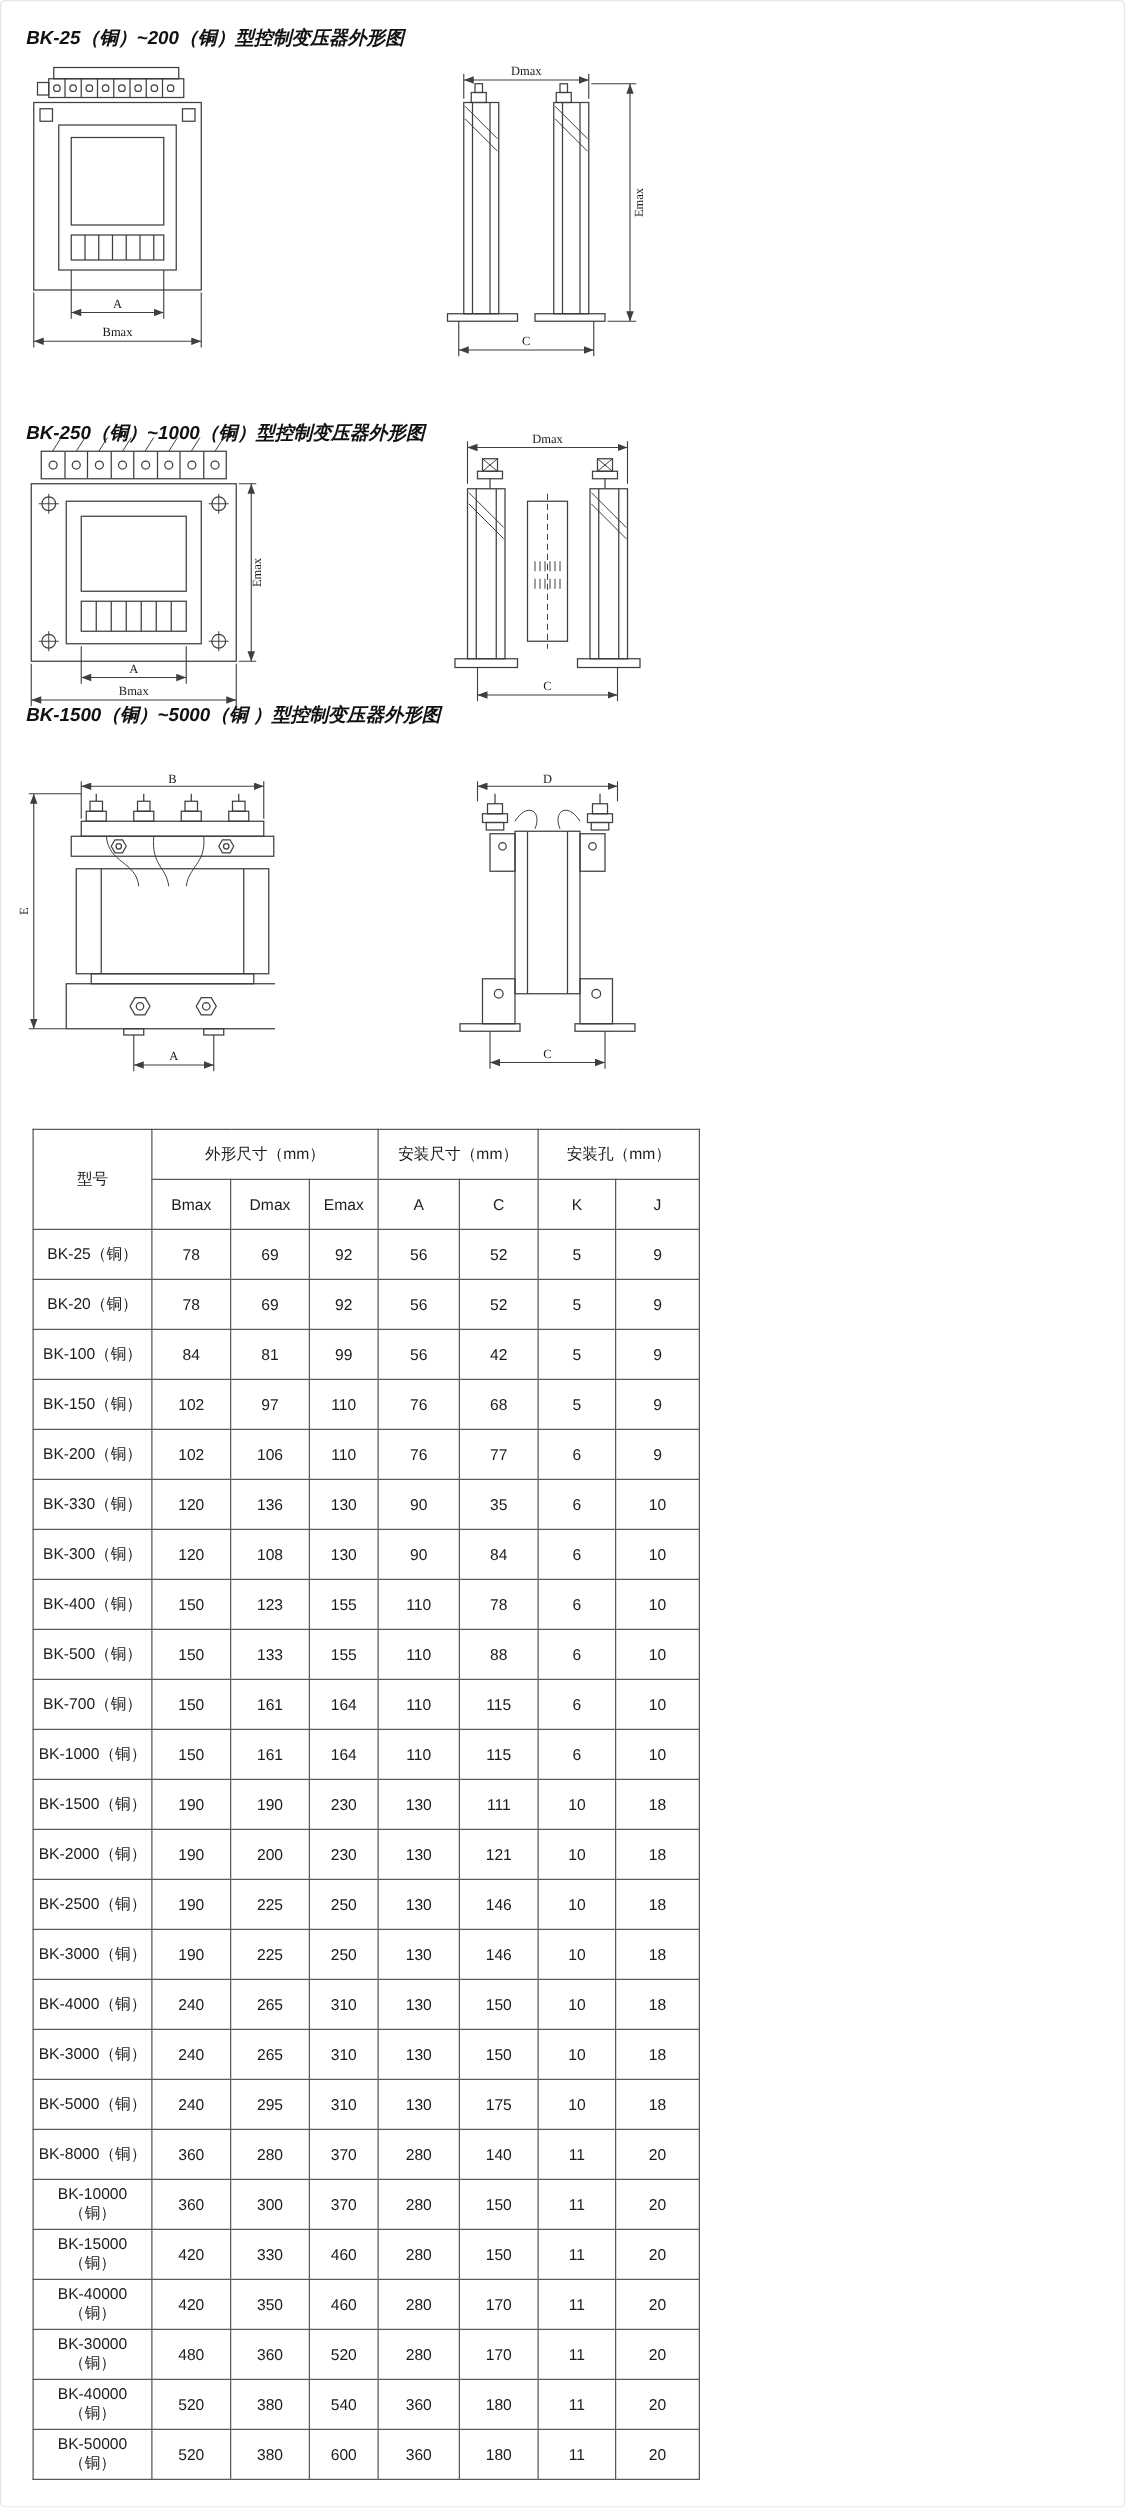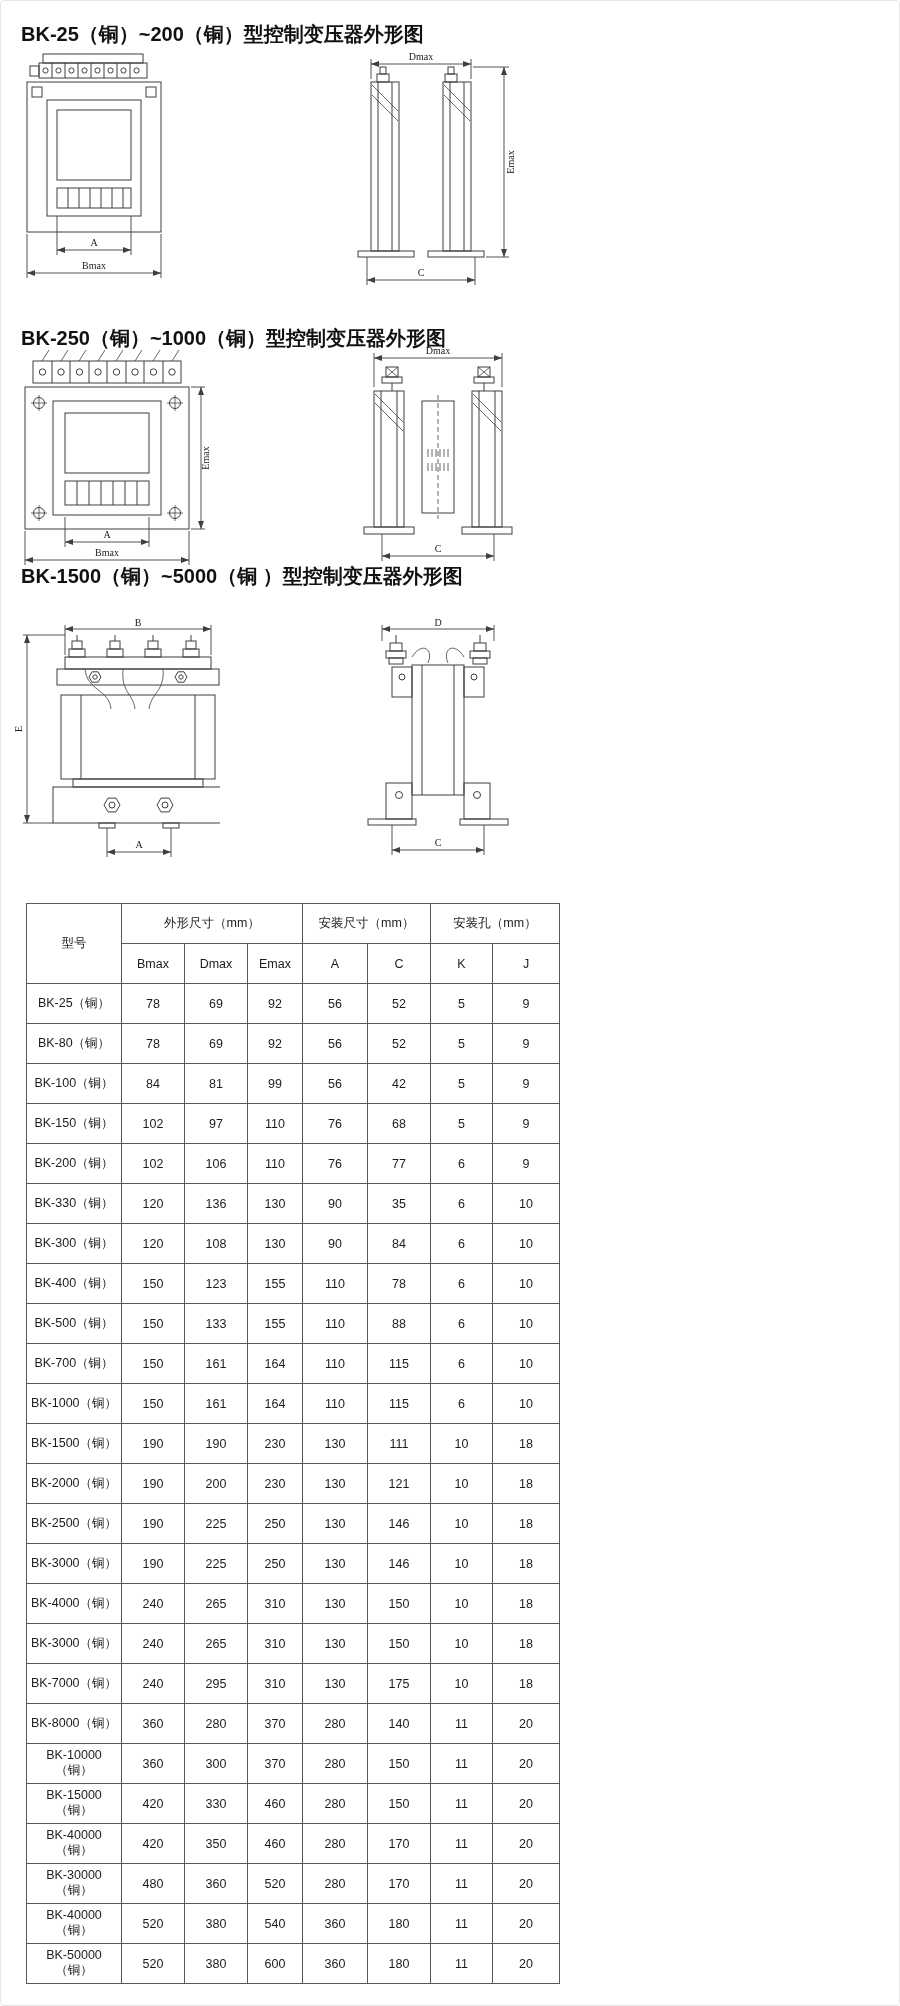--- a/index.html
+++ b/index.html
@@ -3,22 +3,22 @@
 <meta charset="utf-8">
 <style>
   * { margin:0; padding:0; box-sizing:border-box; }
   html,body { background:#ffffff; }
   body { font-family:"Liberation Sans","DejaVu Sans",sans-serif; }
   .page {
     position:relative; width:900px; height:2006px; background:#ffffff;
     border:1px solid #e6e6e6; border-radius:4px; overflow:hidden;
   }
   .sec-title {
-    position:absolute; left:20px; font-size:20px; font-weight:bold;
-    color:#111; white-space:nowrap;
+    position:absolute; left:20px; font-size:15px; font-weight:bold;
+    color:#111; white-space:nowrap;font-style:italic;
   }
   .drawing { position:absolute; }
   svg .ol { fill:none; stroke:#3f3f3f; stroke-width:1; }
   svg .ol2 { fill:none; stroke:#3f3f3f; stroke-width:0.8; }
   svg .dimln { stroke:#3f3f3f; stroke-width:0.9; fill:none; }
   svg text {
     font-family:"Liberation Serif","DejaVu Serif",serif;
     font-size:10px; fill:#1a1a1a; text-anchor:middle;
   }
   .spec-table {
@@ -130,21 +130,21 @@
       <text x="161" y="113" transform="rotate(-90 161 113)">Emax</text>
     </g>
     <g>
       <line class="dimln" x1="14" y1="208" x2="14" y2="236"></line>
       <line class="dimln" x1="122" y1="208" x2="122" y2="236"></line>
       <line class="dimln" x1="14" y1="231" x2="122" y2="231" marker-start="url(#as)" marker-end="url(#ae)"></line>
       <text x="68" y="227">C</text>
     </g>
   </svg>
 
-  <div class="sec-title" style="top:324px">BK-250（铜）~1000（铜）型控制变压器外形图</div>
+  <div class="sec-title" style="top:336px">BK-250（铜）~1000（铜）型控制变压器外形图</div>
 
   <svg class="drawing" style="left:16px;top:344px" width="198" height="228" viewBox="0 0 198 228">
     <g class="ol2">
       <line x1="25" y1="16" x2="32" y2="5"></line>
         <line x1="44" y1="16" x2="51" y2="5"></line>
       <line x1="62" y1="16" x2="69" y2="5"></line>
         <line x1="81" y1="16" x2="88" y2="5"></line>
       <line x1="99" y1="16" x2="106" y2="5"></line>
         <line x1="118" y1="16" x2="125" y2="5"></line>
       <line x1="136" y1="16" x2="143" y2="5"></line>
@@ -409,21 +409,21 @@
           <td>BK-25（铜）</td>
           <td>78</td>
           <td>69</td>
           <td>92</td>
           <td>56</td>
           <td>52</td>
           <td>5</td>
           <td>9</td>
         </tr>
         <tr>
-          <td>BK-80（铜）</td>
+          <td>BK-20（铜）</td>
           <td>78</td>
           <td>69</td>
           <td>92</td>
           <td>56</td>
           <td>52</td>
           <td>5</td>
           <td>9</td>
         </tr>
         <tr>
           <td>BK-100（铜）</td>
@@ -569,21 +569,21 @@
           <td>BK-3000（铜）</td>
           <td>240</td>
           <td>265</td>
           <td>310</td>
           <td>130</td>
           <td>150</td>
           <td>10</td>
           <td>18</td>
         </tr>
         <tr>
-          <td>BK-7000（铜）</td>
+          <td>BK-5000（铜）</td>
           <td>240</td>
           <td>295</td>
           <td>310</td>
           <td>130</td>
           <td>175</td>
           <td>10</td>
           <td>18</td>
         </tr>
         <tr>
           <td>BK-8000（铜）</td>

